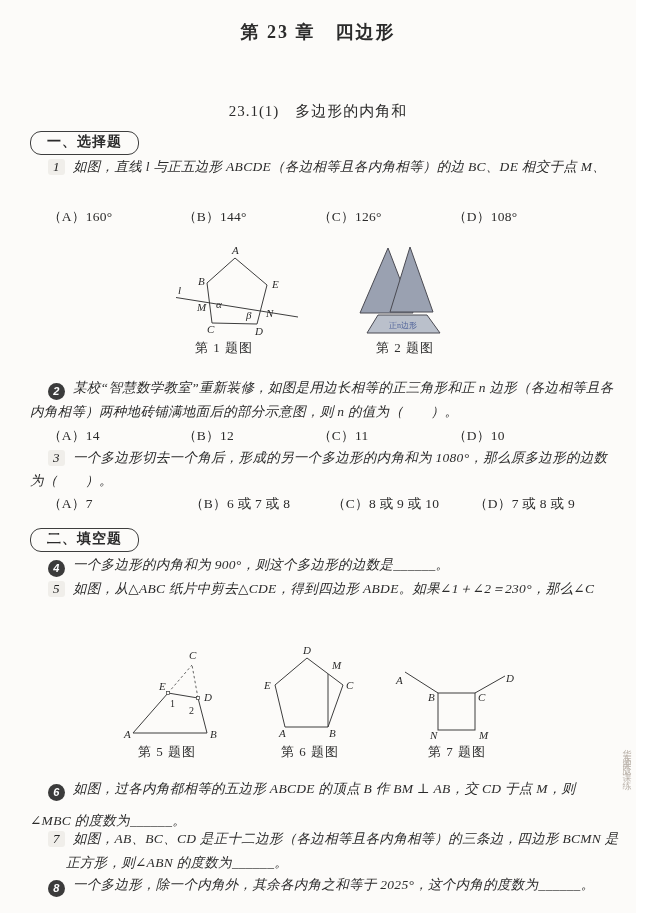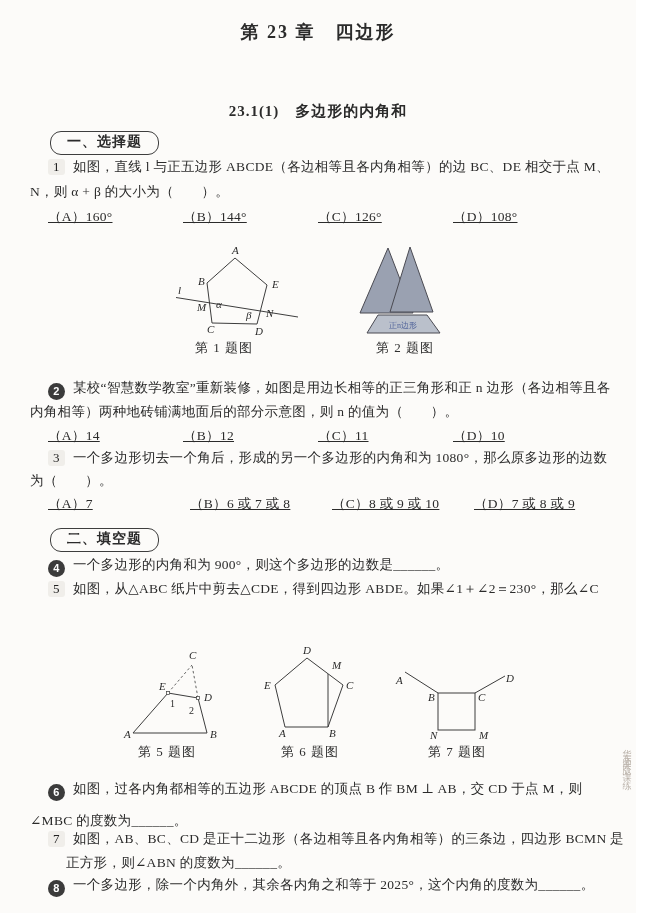--- a/index.html
+++ b/index.html
@@ -10,35 +10,35 @@
     font-family:"Liberation Serif","DejaVu Serif",serif;
     color:#2b2b2b;
     overflow:hidden;
   }
   .chapter-title{
     position:absolute;top:20px;left:0;width:100%;
     text-align:center;font-size:18px;font-weight:700;letter-spacing:2px;
   }
   .lesson-title{
     position:absolute;top:102px;left:0;width:100%;
-    text-align:center;font-size:15px;letter-spacing:1px;font-weight:bold;
+    text-align:center;font-size:15px;letter-spacing:1px;
   }
   .section-box{
     position:absolute;left:30px;
     display:inline-block;
     border:1.6px solid #3e3e3e;border-radius:11px;
     padding:1px 16px 3px 16px;
     font-size:14px;font-weight:700;letter-spacing:1px;
     background:#fcfbf9;
-    margin-left:20px;
   }
   .line{
     position:absolute;left:30px;right:26px;
     font-size:13.5px;letter-spacing:0.3px;line-height:16px;
     white-space:nowrap;
+    font-style:italic;
   }
   .indent{padding-left:18px;}
   .badge-dark{
     display:inline-flex;align-items:center;justify-content:center;
     width:17px;height:17px;border-radius:50%;
     background:#3b3b3b;color:#ffffff;
     font-size:11px;font-weight:700;
     margin-right:8px;vertical-align:-3px;
     font-family:"Liberation Sans",sans-serif;
   }
@@ -46,21 +46,20 @@
     display:inline-block;min-width:11px;
     padding:0 3px;border-radius:3px;
     background:#f0eeea;color:#222;
     font-size:13px;text-align:center;
     margin-right:8px;
   }
   .opts{
     position:absolute;left:48px;right:26px;
     display:flex;font-size:13.5px;letter-spacing:0.3px;
     white-space:nowrap;
-    text-decoration:underline;
   }
   .opts .opt{flex:0 0 135px;}
   .opts .opt:last-child{flex:0 0 auto;}
   .fig{position:absolute;}
   .fig-caption{
     position:absolute;width:120px;text-align:center;
     font-size:13px;color:#2f2f2f;letter-spacing:1px;
   }
   .side-text{
     position:absolute;left:620px;top:742px;
@@ -81,21 +80,20 @@
 <div class="page">
 
   <div class="chapter-title">第 23 章　四边形</div>
   <div class="lesson-title">23.1(1)　多边形的内角和</div>
 
   <div class="section-box" style="top:131px;">一、选择题</div>
 
   <div class="line indent" style="top:159px;">
     <span class="badge-light">1</span><span>如图，直线 l 与正五边形 ABCDE（各边相等且各内角相等）的边 BC、DE 相交于点 M、</span>
   </div>
-  <div class="line" style="top:184px;">N，则 α + β 的大小为（　　）。</div>
   <div class="opts" style="top:208px;">
     <span class="opt">（A）160°</span>
     <span class="opt">（B）144°</span>
     <span class="opt">（C）126°</span>
     <span class="opt">（D）108°</span>
   </div>
 
   <svg class="fig" style="left:160px;top:230px;" width="150" height="110" viewBox="0 0 150 110">
     <polygon class="sv-line" points="75,28 47,53 52,93 97,94 107,55"></polygon>
     <line class="sv-line" x1="16" y1="67.5" x2="138" y2="87"></line>

